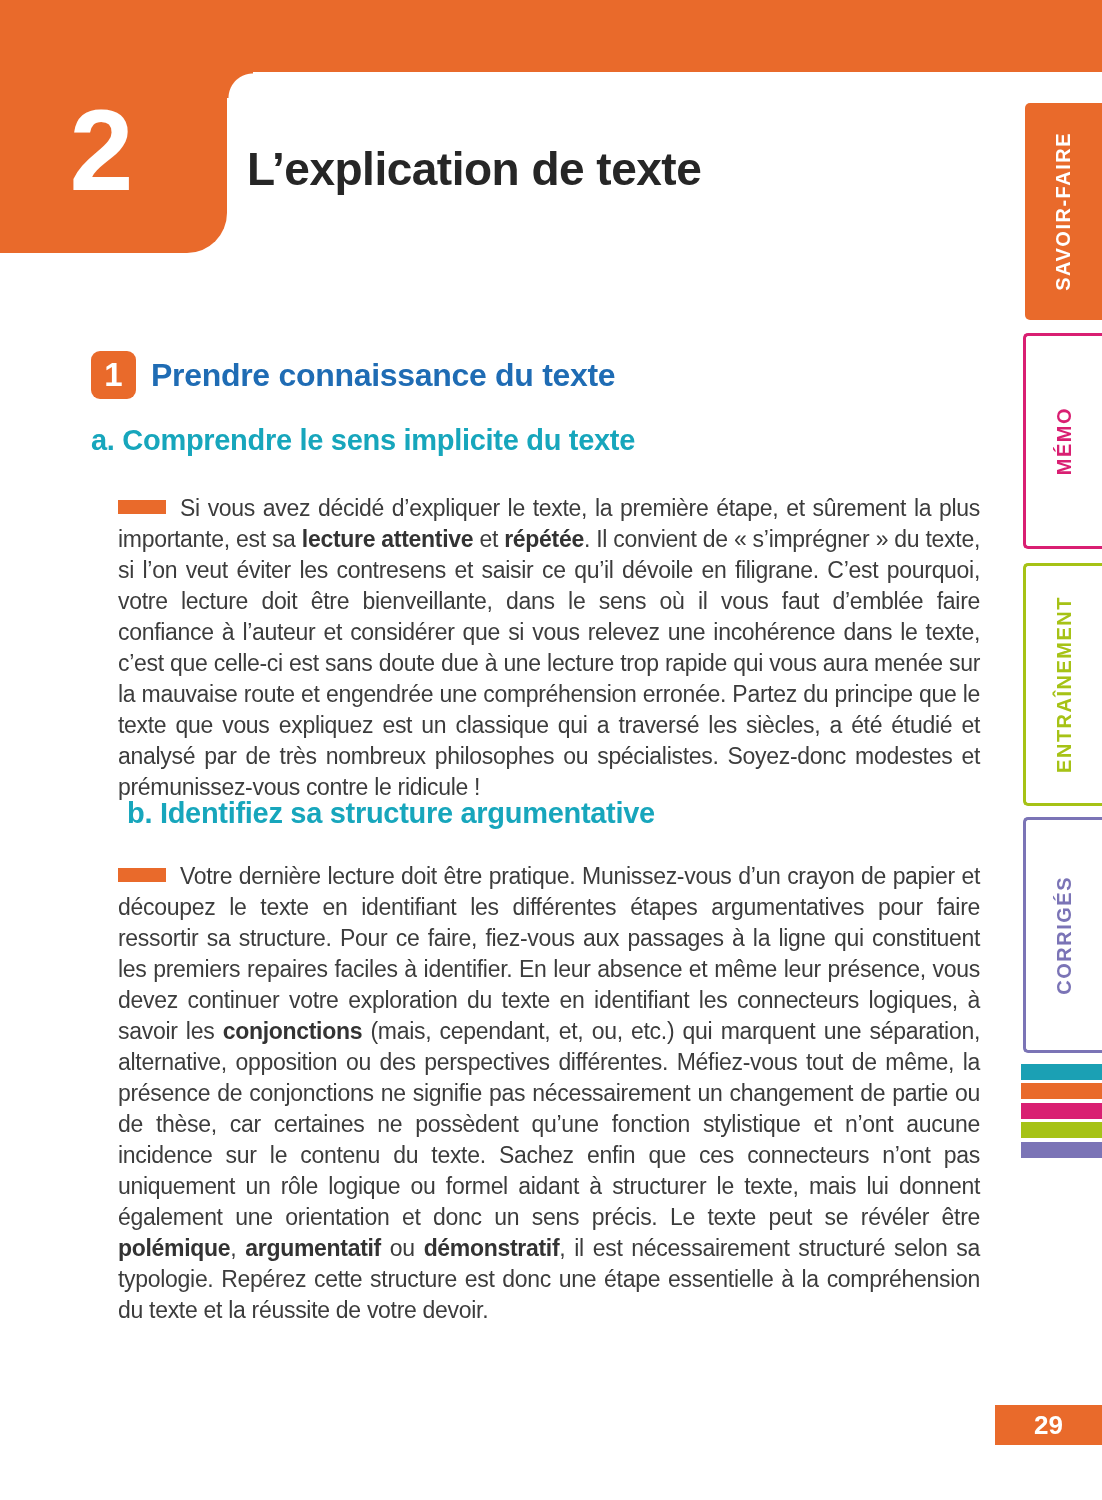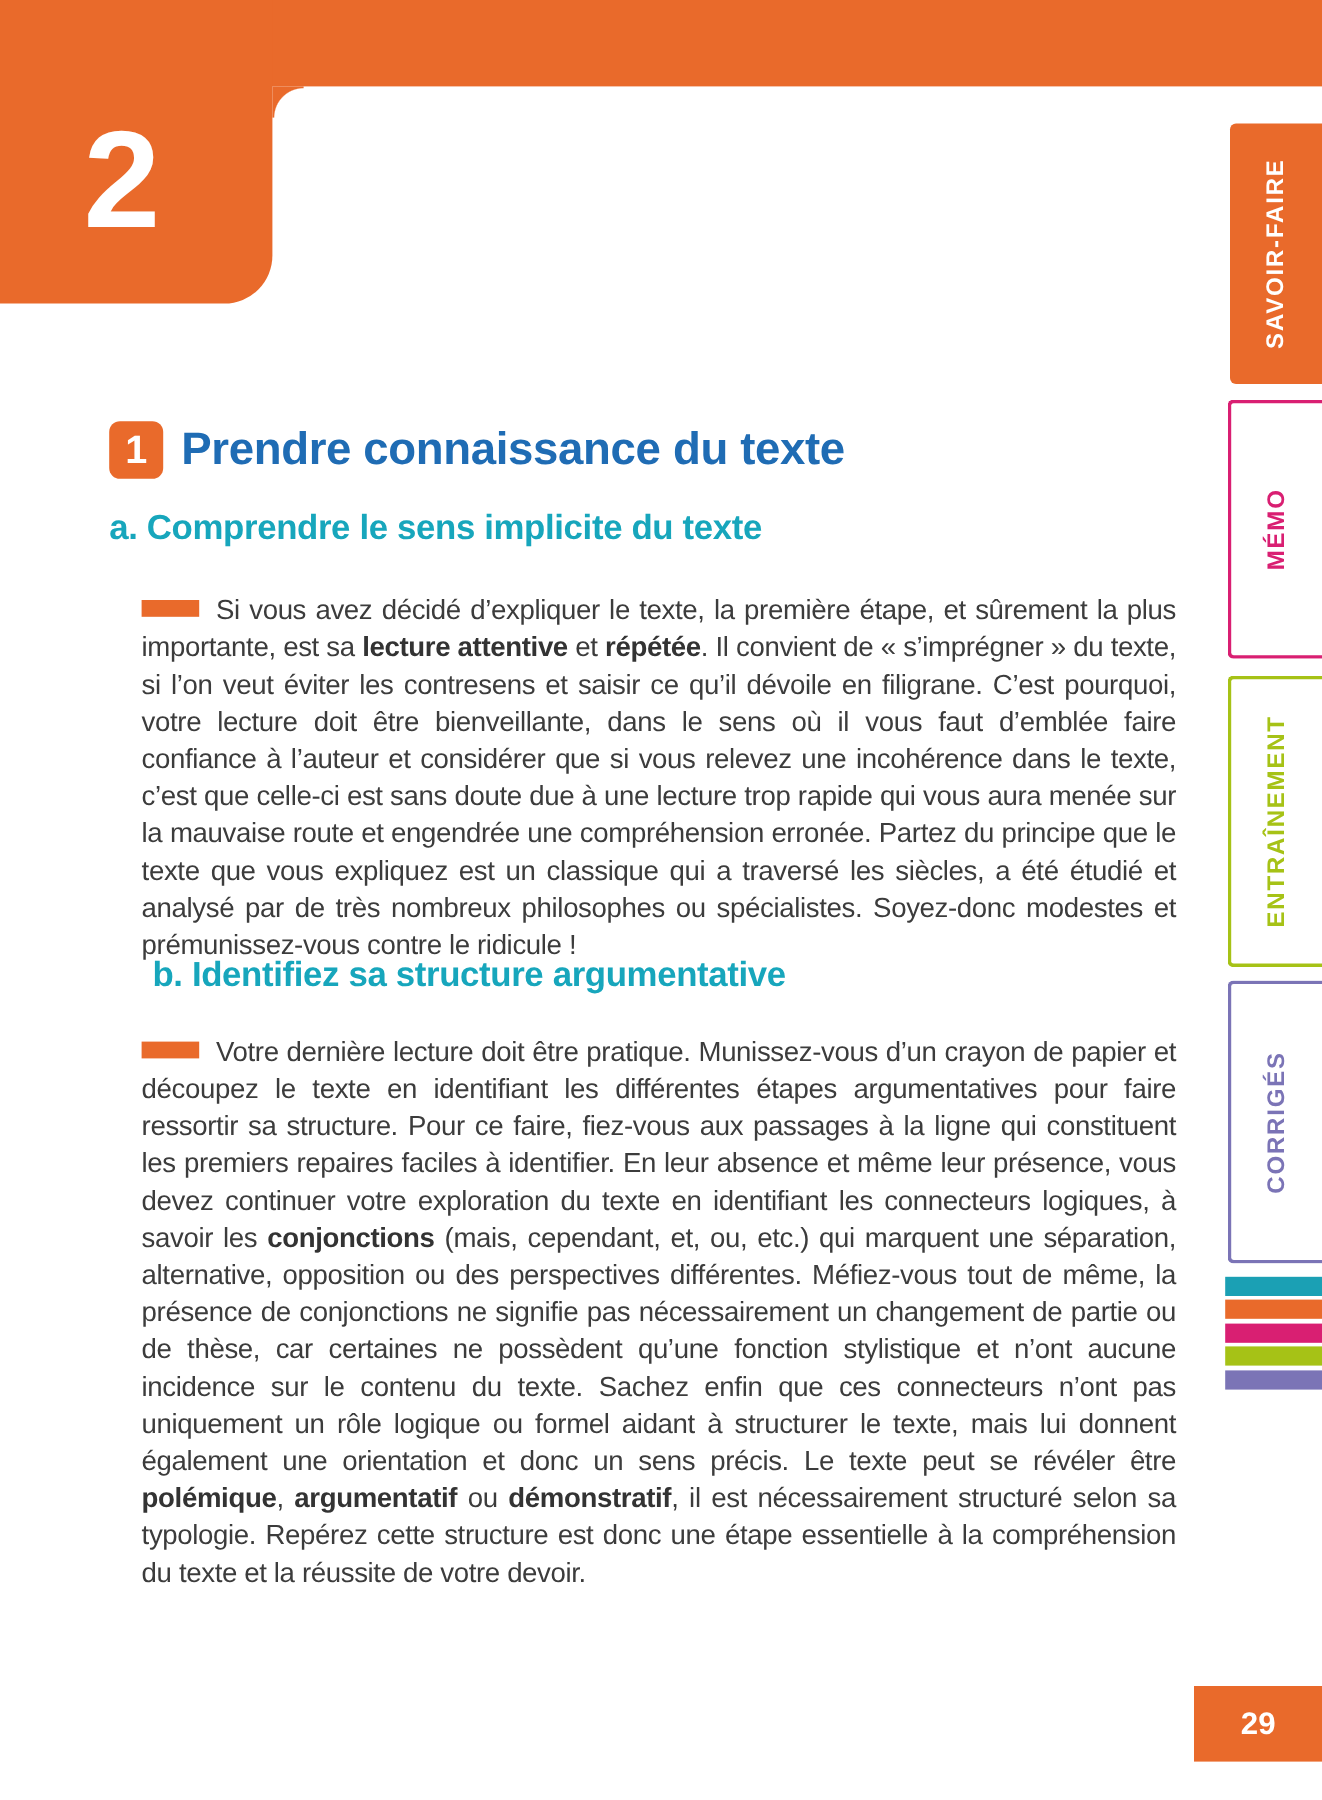--- a/index.html
+++ b/index.html
@@ -52,21 +52,21 @@
     display:flex;align-items:center;gap:15px;
   }
   .section-badge{
     width:45px;height:48px;border-radius:9px;
     background:var(--orange);color:#fff;
     font-size:33px;font-weight:700;
     display:flex;align-items:center;justify-content:center;
     flex:0 0 auto;
   }
   .section-title{
-    color:var(--blue);font-size:38px;font-weight:700;
+    color:var(--blue);font-size:32px;font-weight:700;
     letter-spacing:-0.3px;white-space:nowrap;
   }
   .subhead{
     position:absolute;left:91px;margin:0;
     color:var(--cyan);font-size:29px;font-weight:700;
     letter-spacing:-0.3px;white-space:nowrap;
   }
   .subhead-a{top:424px;}
   .subhead-b{top:797px;margin-left:36px;}
   
@@ -114,36 +114,37 @@
   .color-bar{
     position:absolute;left:1021px;width:81px;height:16px;
   }
   .bar-0{top:1064px;background:var(--teal);}
   .bar-1{top:1083px;background:var(--orange);}
   .bar-2{top:1103px;background:var(--pink);}
   .bar-3{top:1122px;background:var(--green);}
   .bar-4{top:1142px;background:var(--purple);}
   
   .page-num-box{
-    position:absolute;left:995px;top:1405px;width:107px;height:63px;
+    position:absolute;left:995px;top:1405px;width:107px;height:40px;
     background:var(--orange);color:#fff;
     display:flex;align-items:center;justify-content:center;
     font-size:26px;font-weight:700;
   }
 </style>
 </head>
 <body>
 
 <div id="page">
 
   <div class="top-bar"></div>
   <div class="chapter-box">
     <span class="chapter-num">2</span>
   </div>
   <div class="corner-notch"></div>
+  <h1 class="chapter-title">L’explication de texte</h1>
 
   <div class="section-head">
     <span class="section-badge">1</span>
     <span class="section-title">Prendre connaissance du texte</span>
   </div>
 
   <h3 class="subhead subhead-a">a. Comprendre le sens implicite du texte</h3>
   <p class="para para-a"><span class="bullet"></span><span class="rich"><span>Si vous avez décidé d’expliquer le texte, la première étape, et sûrement la plus importante, est sa </span><b>lecture attentive</b><span> et </span><b>répétée</b><span>. Il convient de « s’imprégner » du texte, si l’on veut éviter les contresens et saisir ce qu’il dévoile en filigrane. C’est pourquoi, votre lecture doit être bienveillante, dans le sens où il vous faut d’emblée faire confiance à l’auteur et considérer que si vous relevez une incohérence dans le texte, c’est que celle-ci est sans doute due à une lecture trop rapide qui vous aura menée sur la mauvaise route et engendrée une compréhension erronée. Partez du principe que le texte que vous expliquez est un classique qui a traversé les siècles, a été étudié et analysé par de très nombreux philosophes ou spécialistes. Soyez-donc modestes et prémunissez-vous contre le ridicule !</span></span></p>
 
   <h3 class="subhead subhead-b">b. Identifiez sa structure argumentative</h3>

